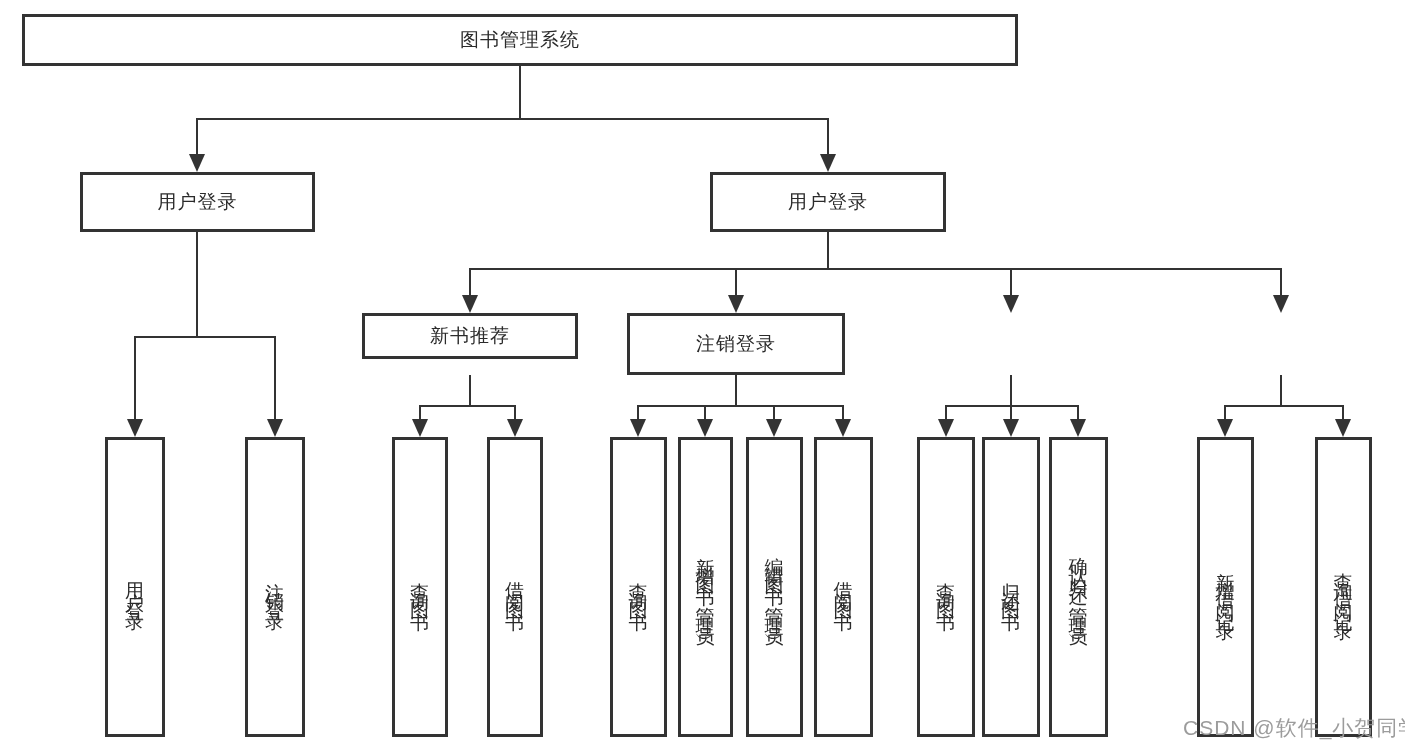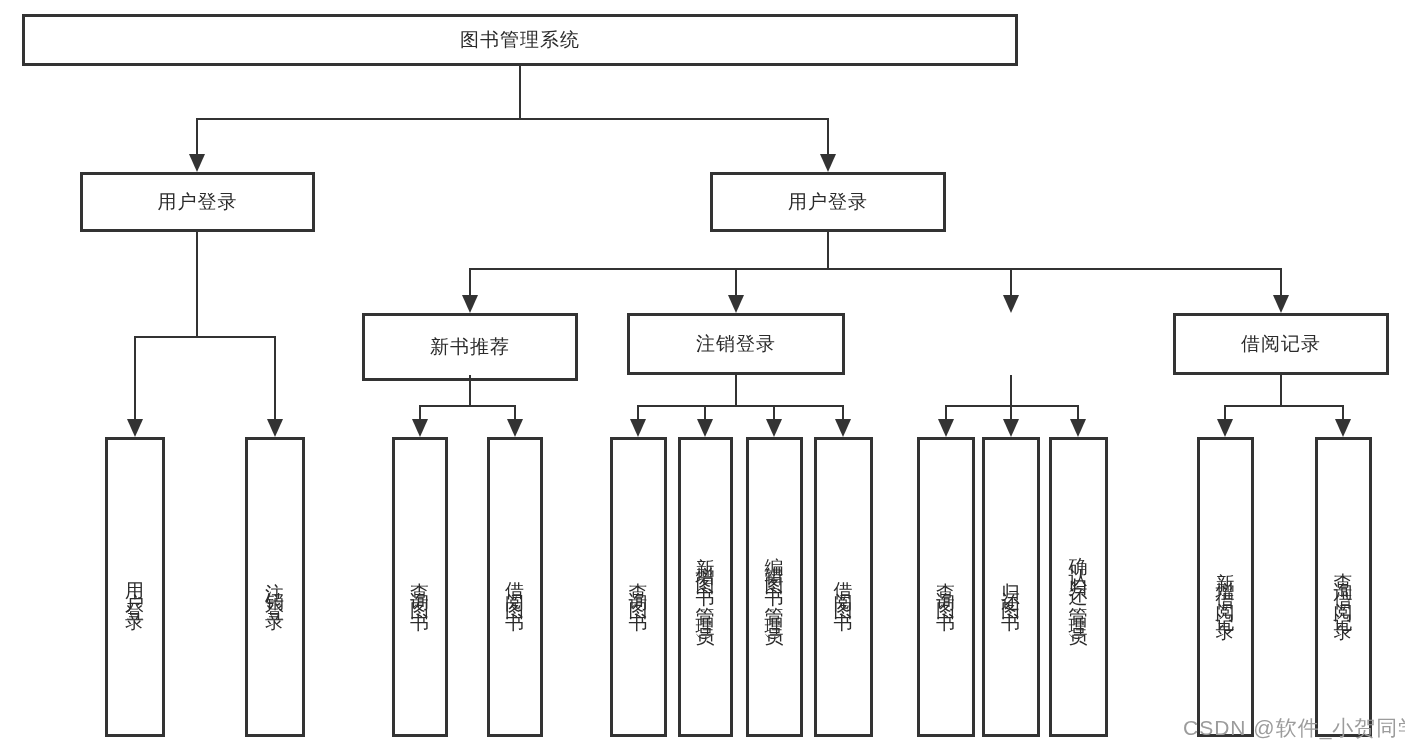--- a/index.html
+++ b/index.html
@@ -80,28 +80,25 @@
   <div class="hline" style="left:469px;top:268px;width:813px;"></div>
   <div class="vline" style="left:469px;top:268px;height:27px;"></div>
   <div class="vline" style="left:735px;top:268px;height:27px;"></div>
   <div class="vline" style="left:1010px;top:268px;height:27px;"></div>
   <div class="vline" style="left:1280px;top:268px;height:27px;"></div>
   <div class="arrow" style="left:462px;top:295px;"></div>
   <div class="arrow" style="left:728px;top:295px;"></div>
   <div class="arrow" style="left:1003px;top:295px;"></div>
   <div class="arrow" style="left:1273px;top:295px;"></div>
 
-  <div class="box" style="left:362px;top:313px;width:216px;height:68px;">
+  <div class="box" style="left:362px;top:313px;width:216px;height:46px;">
     <span>新书推荐</span>
   </div>
   <div class="box" style="left:627px;top:313px;width:218px;height:62px;">
     <span>注销登录</span>
-  </div>
-  <div class="box" style="left:1173px;top:313px;width:216px;height:62px;">
-    <span>借阅记录</span>
   </div>
 
   <div class="vline" style="left:469px;top:375px;height:32px;"></div>
   <div class="hline" style="left:419px;top:405px;width:97px;"></div>
   <div class="vline" style="left:419px;top:405px;height:14px;"></div>
   <div class="vline" style="left:514px;top:405px;height:14px;"></div>
   <div class="arrow" style="left:412px;top:419px;"></div>
   <div class="arrow" style="left:507px;top:419px;"></div>
 
   <div class="vline" style="left:735px;top:375px;height:32px;"></div>

